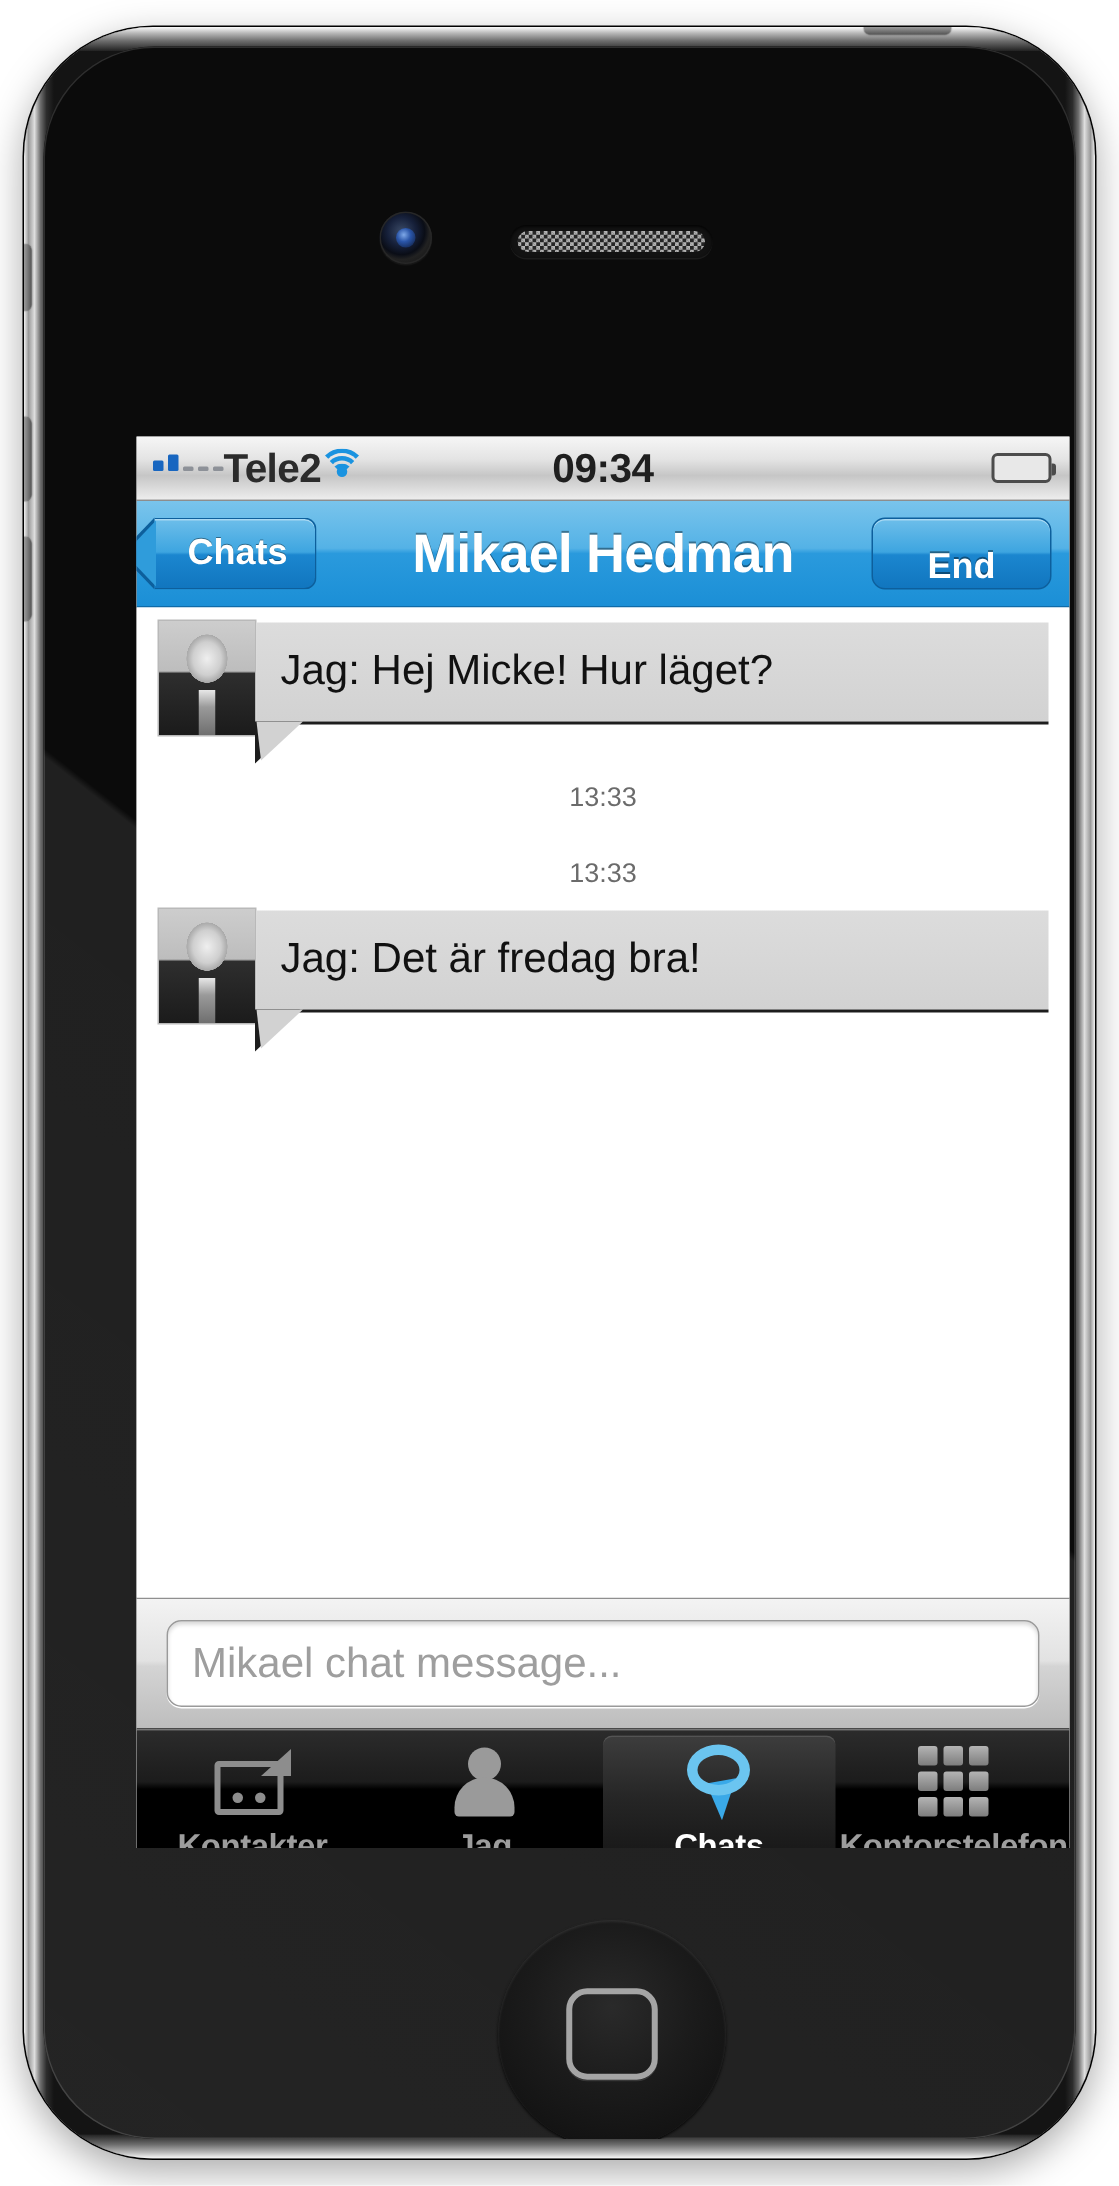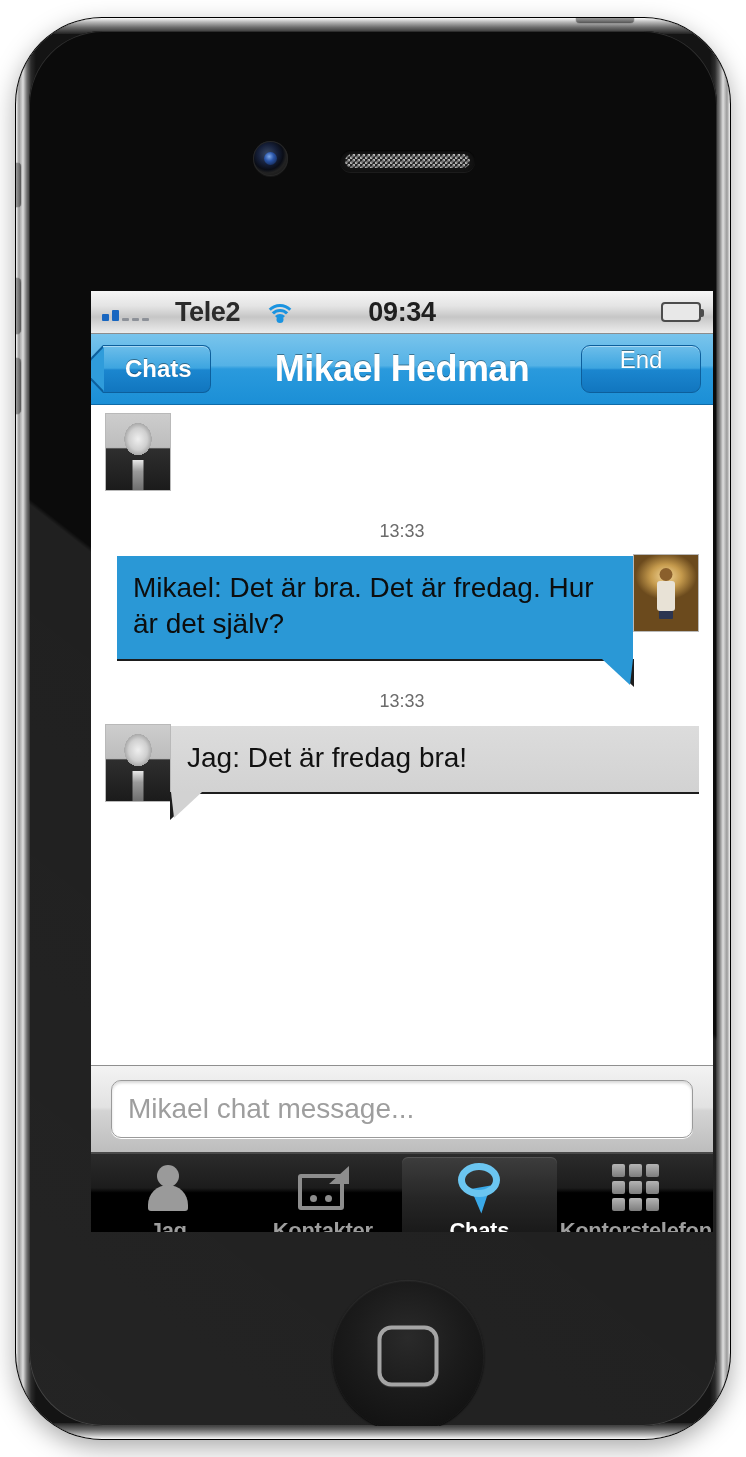--- a/index.html
+++ b/index.html
@@ -96,21 +96,21 @@
     background:#ffffff;overflow:hidden;
   }
 
   
   .statusbar{
     position:relative;height:42px;
     background:linear-gradient(180deg,#f6f6f6 0%,#e4e4e4 36%,#c6c6c6 62%,#ededed 100%);
     border-bottom:1px solid #8d8d8d;
     display:flex;align-items:center;
   }
-  .sb-left{display:flex;align-items:center;gap:26px;padding-left:11px;}
+  .sb-left{display:flex;gap:0;padding-left:11px;}
   .bars{display:flex;align-items:flex-end;gap:3px;height:17px;}
   .bar{width:7px;border-radius:1px;background:#1866c0;}
   .bar.b1{height:7px;} .bar.b2{height:11px;}
   .bar.off{background:#8d9198;height:3px;border-radius:1px;}
   .carrier{font-size:27px;font-weight:bold;color:#2b2b2b;letter-spacing:-.4px;}
   .wifi{position:relative;width:28px;height:21px;}
   .wifi span{position:absolute;left:50%;transform:translateX(-50%);
     border:3.4px solid #1a93e0;border-bottom-color:transparent;border-left-color:transparent;
     border-right-color:transparent;border-radius:50%;}
   .wifi .w3{width:26px;height:26px;top:2px;}
@@ -156,24 +156,24 @@
     border-right:23px solid #0d5f9c;
   }
   .back-btn:after{
     content:"";position:absolute;left:-20px;top:1px;width:0;height:0;
     border-top:22px solid transparent;border-bottom:22px solid transparent;
     border-right:21px solid #2f9cdb;
   }
   .back-label{position:relative;z-index:3;}
   .end-btn{
     margin-left:auto;margin-right:12px;height:46px;min-width:86px;
-    display:flex;align-items:flex-start;justify-content:center;
+    display:flex;align-items:flex-end;justify-content:center;
     background:linear-gradient(180deg,#6dbeea 0%,#3da5e0 48%,#1b86cf 52%,#1176bf 100%);
     border:1px solid #0d5f9c;border-radius:9px;
-    color:#fff;font-size:24px;font-weight:normal;text-shadow:0 -1px 0 rgba(0,0,0,.4);
+    color:#fff;font-size:24px;font-weight:bold;text-shadow:0 -1px 0 rgba(0,0,0,.4);
     box-shadow:inset 0 1px 0 rgba(255,255,255,.42);
     padding:0 16px;z-index:2;
   }
 
   
   .chat{
     position:relative;height:660px;background:#ffffff;overflow:hidden;
     padding-top:8px;box-sizing:border-box;
   }
   .msg-row{display:flex;align-items:flex-start;padding:0 14px;}
@@ -375,64 +375,61 @@
           <div class="nav-title">Mikael Hedman</div>
           <div class="end-btn">
             <span>End</span>
           </div>
         </div>
 
         <div class="chat">
 
           <div class="msg-row">
             <div class="avatar me"></div>
+            <div class="bubble grey">Jag: Hej Micke! Hur läget?</div>
           </div>
           <div class="timestamp">13:33</div>
 
-          <div class="msg-row right">
-            <div class="bubble blue">Mikael: Det är bra. Det är fredag. Hur är det själv?</div>
-            <div class="avatar him"></div>
-          </div>
           <div class="timestamp">13:33</div>
 
           <div class="msg-row">
             <div class="avatar me"></div>
             <div class="bubble grey">Jag: Det är fredag bra!</div>
           </div>
 
         </div>
 
         <div class="inputbar">
           <div class="chat-input">Mikael chat message...</div>
         </div>
 
         <div class="tabbar">
-
-          <div class="tab">
-            <span class="tab-icon">
-              <span class="ic-person">
-                  <span class="head"></span>
-                  <span class="torso"></span>
-                </span>
-            </span>
-            <span class="tab-label">Jag</span>
-          </div>
 
           <div class="tab">
             <span class="tab-icon">
               <span class="ic-contacts">
                 <span class="body"></span>
                   <span class="flap"></span>
                 <span class="d1"></span>
                   <span class="d2"></span>
               </span>
             </span>
             <span class="tab-label">Kontakter</span>
           </div>
 
+          <div class="tab">
+            <span class="tab-icon">
+              <span class="ic-person">
+                  <span class="head"></span>
+                  <span class="torso"></span>
+                </span>
+            </span>
+            <span class="tab-label">Jag</span>
+          </div>
+
           <div class="tab active">
             <span class="tab-icon">
               <span class="ic-chat">
                   <span class="tail"></span>
                   <span class="ring"></span>
                 </span>
             </span>
             <span class="tab-label">Chats</span>
           </div>
 

